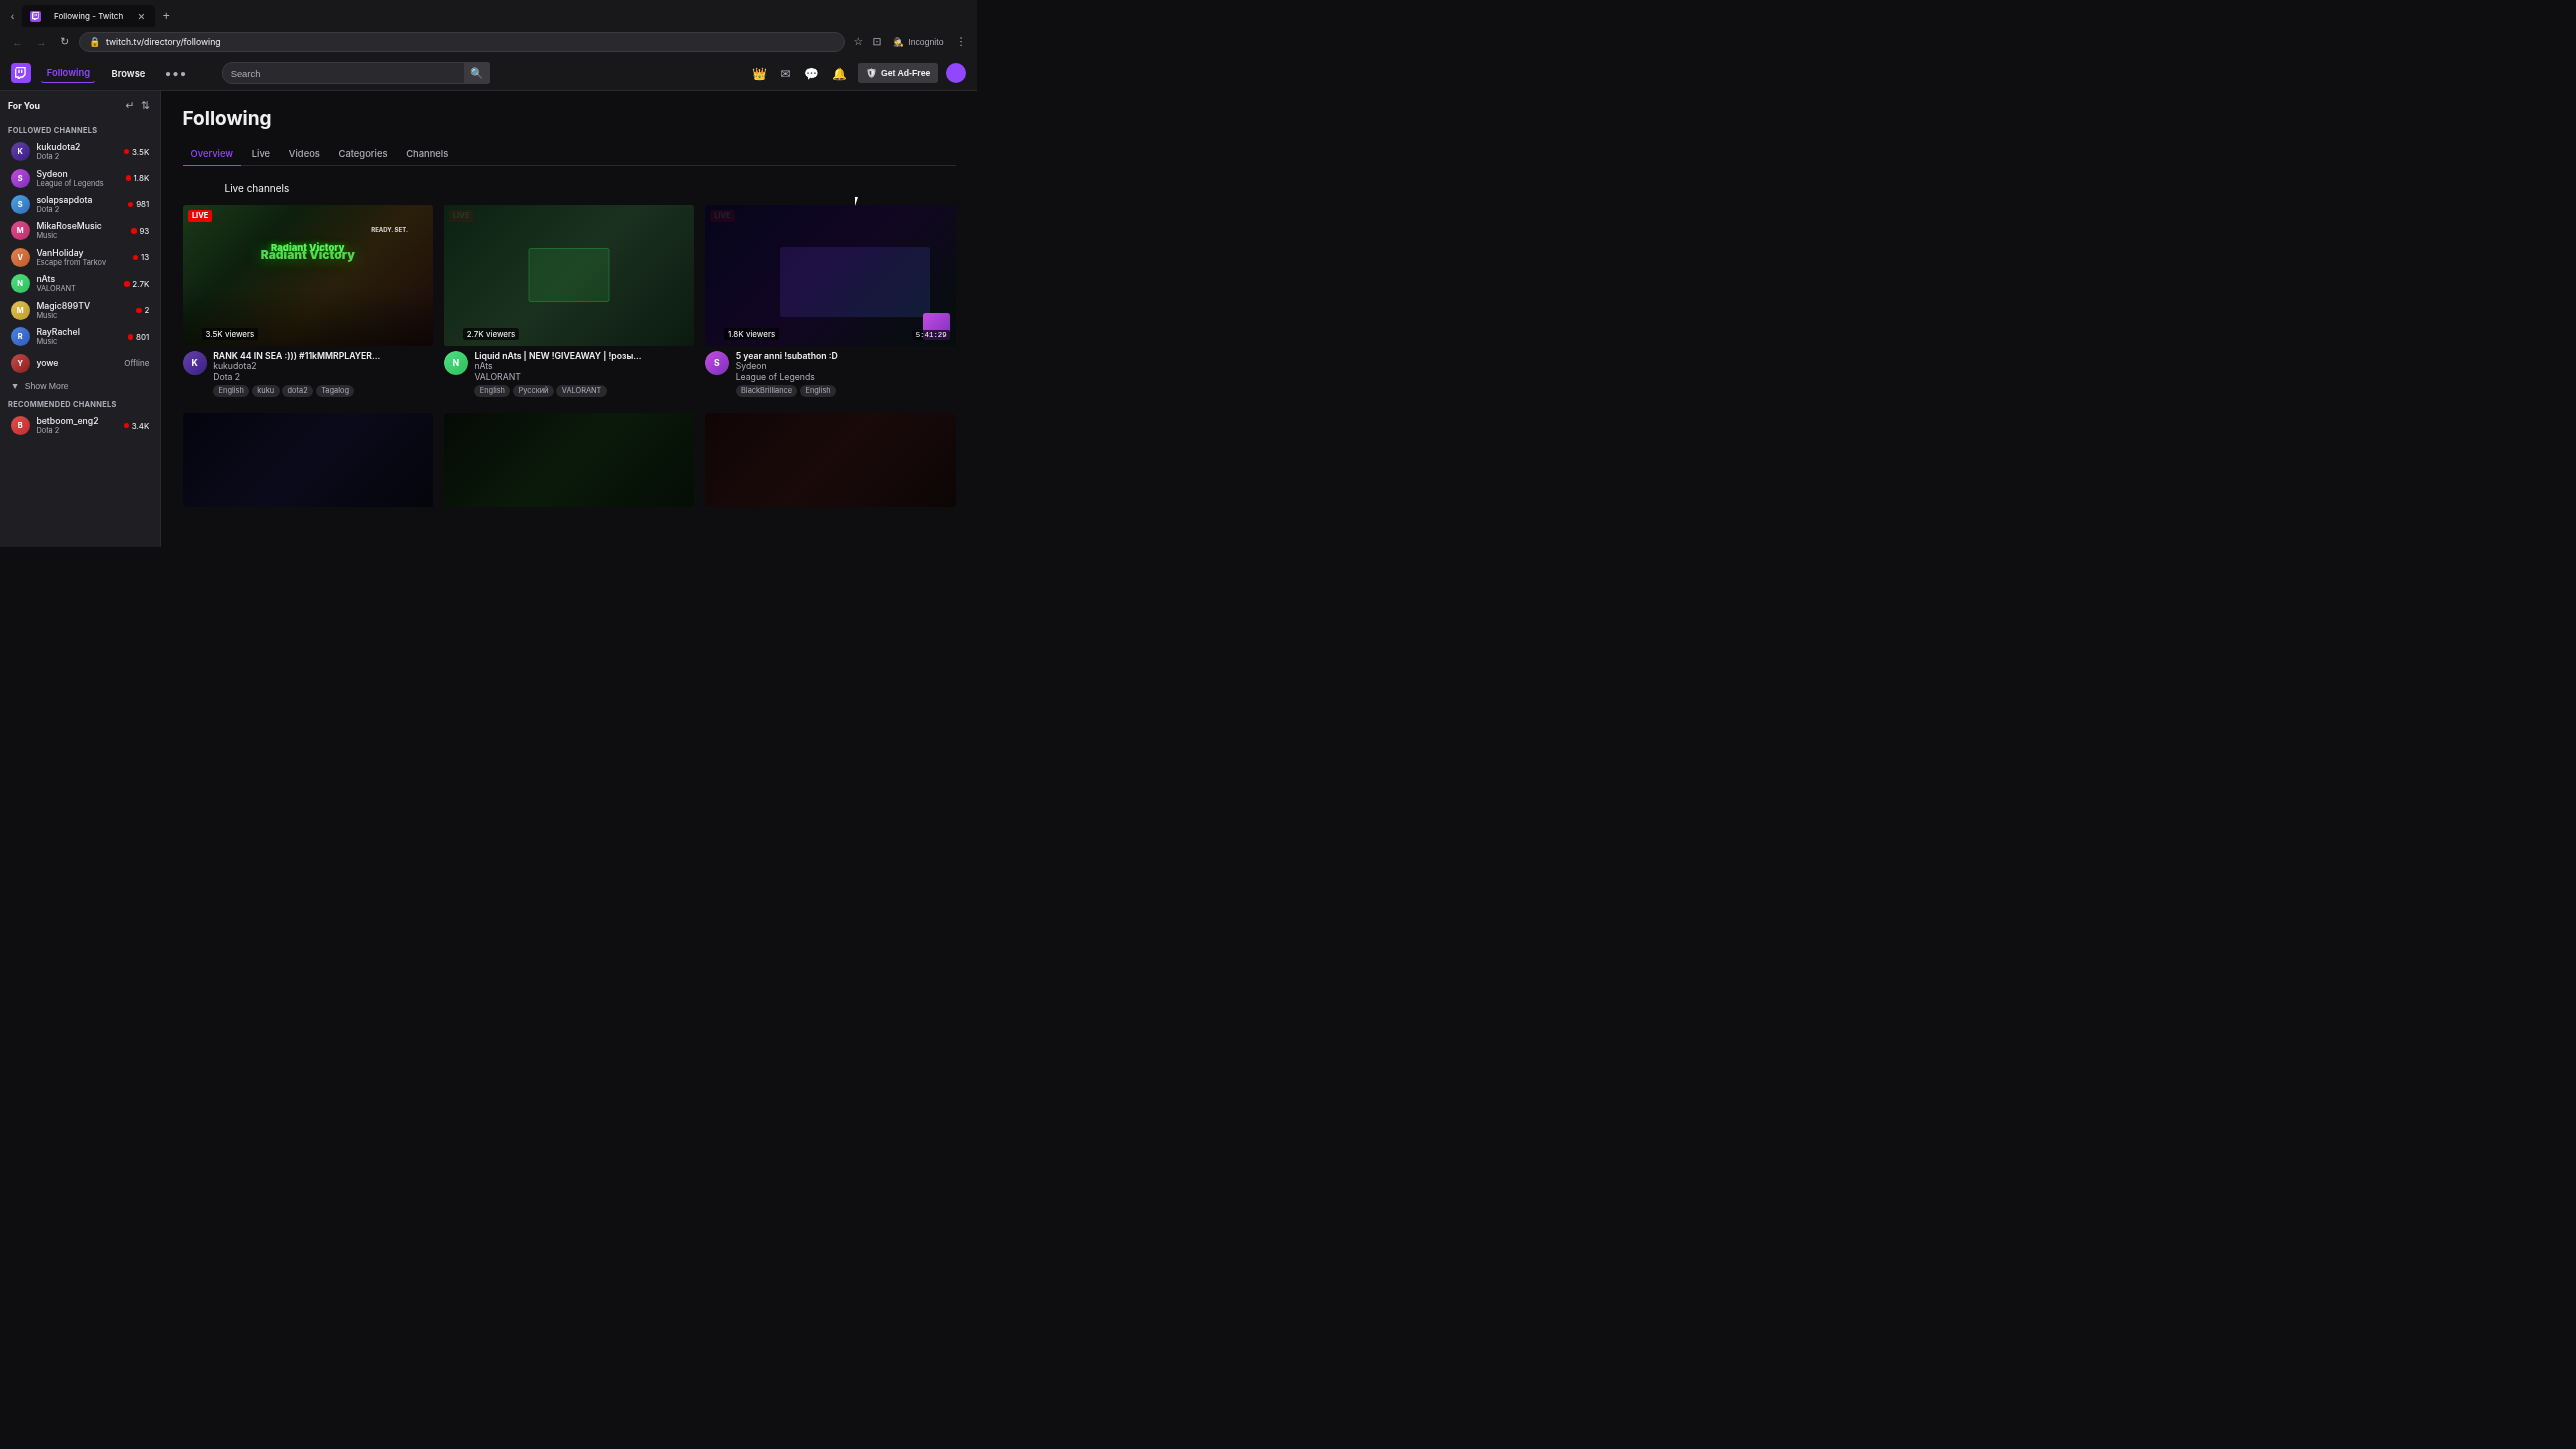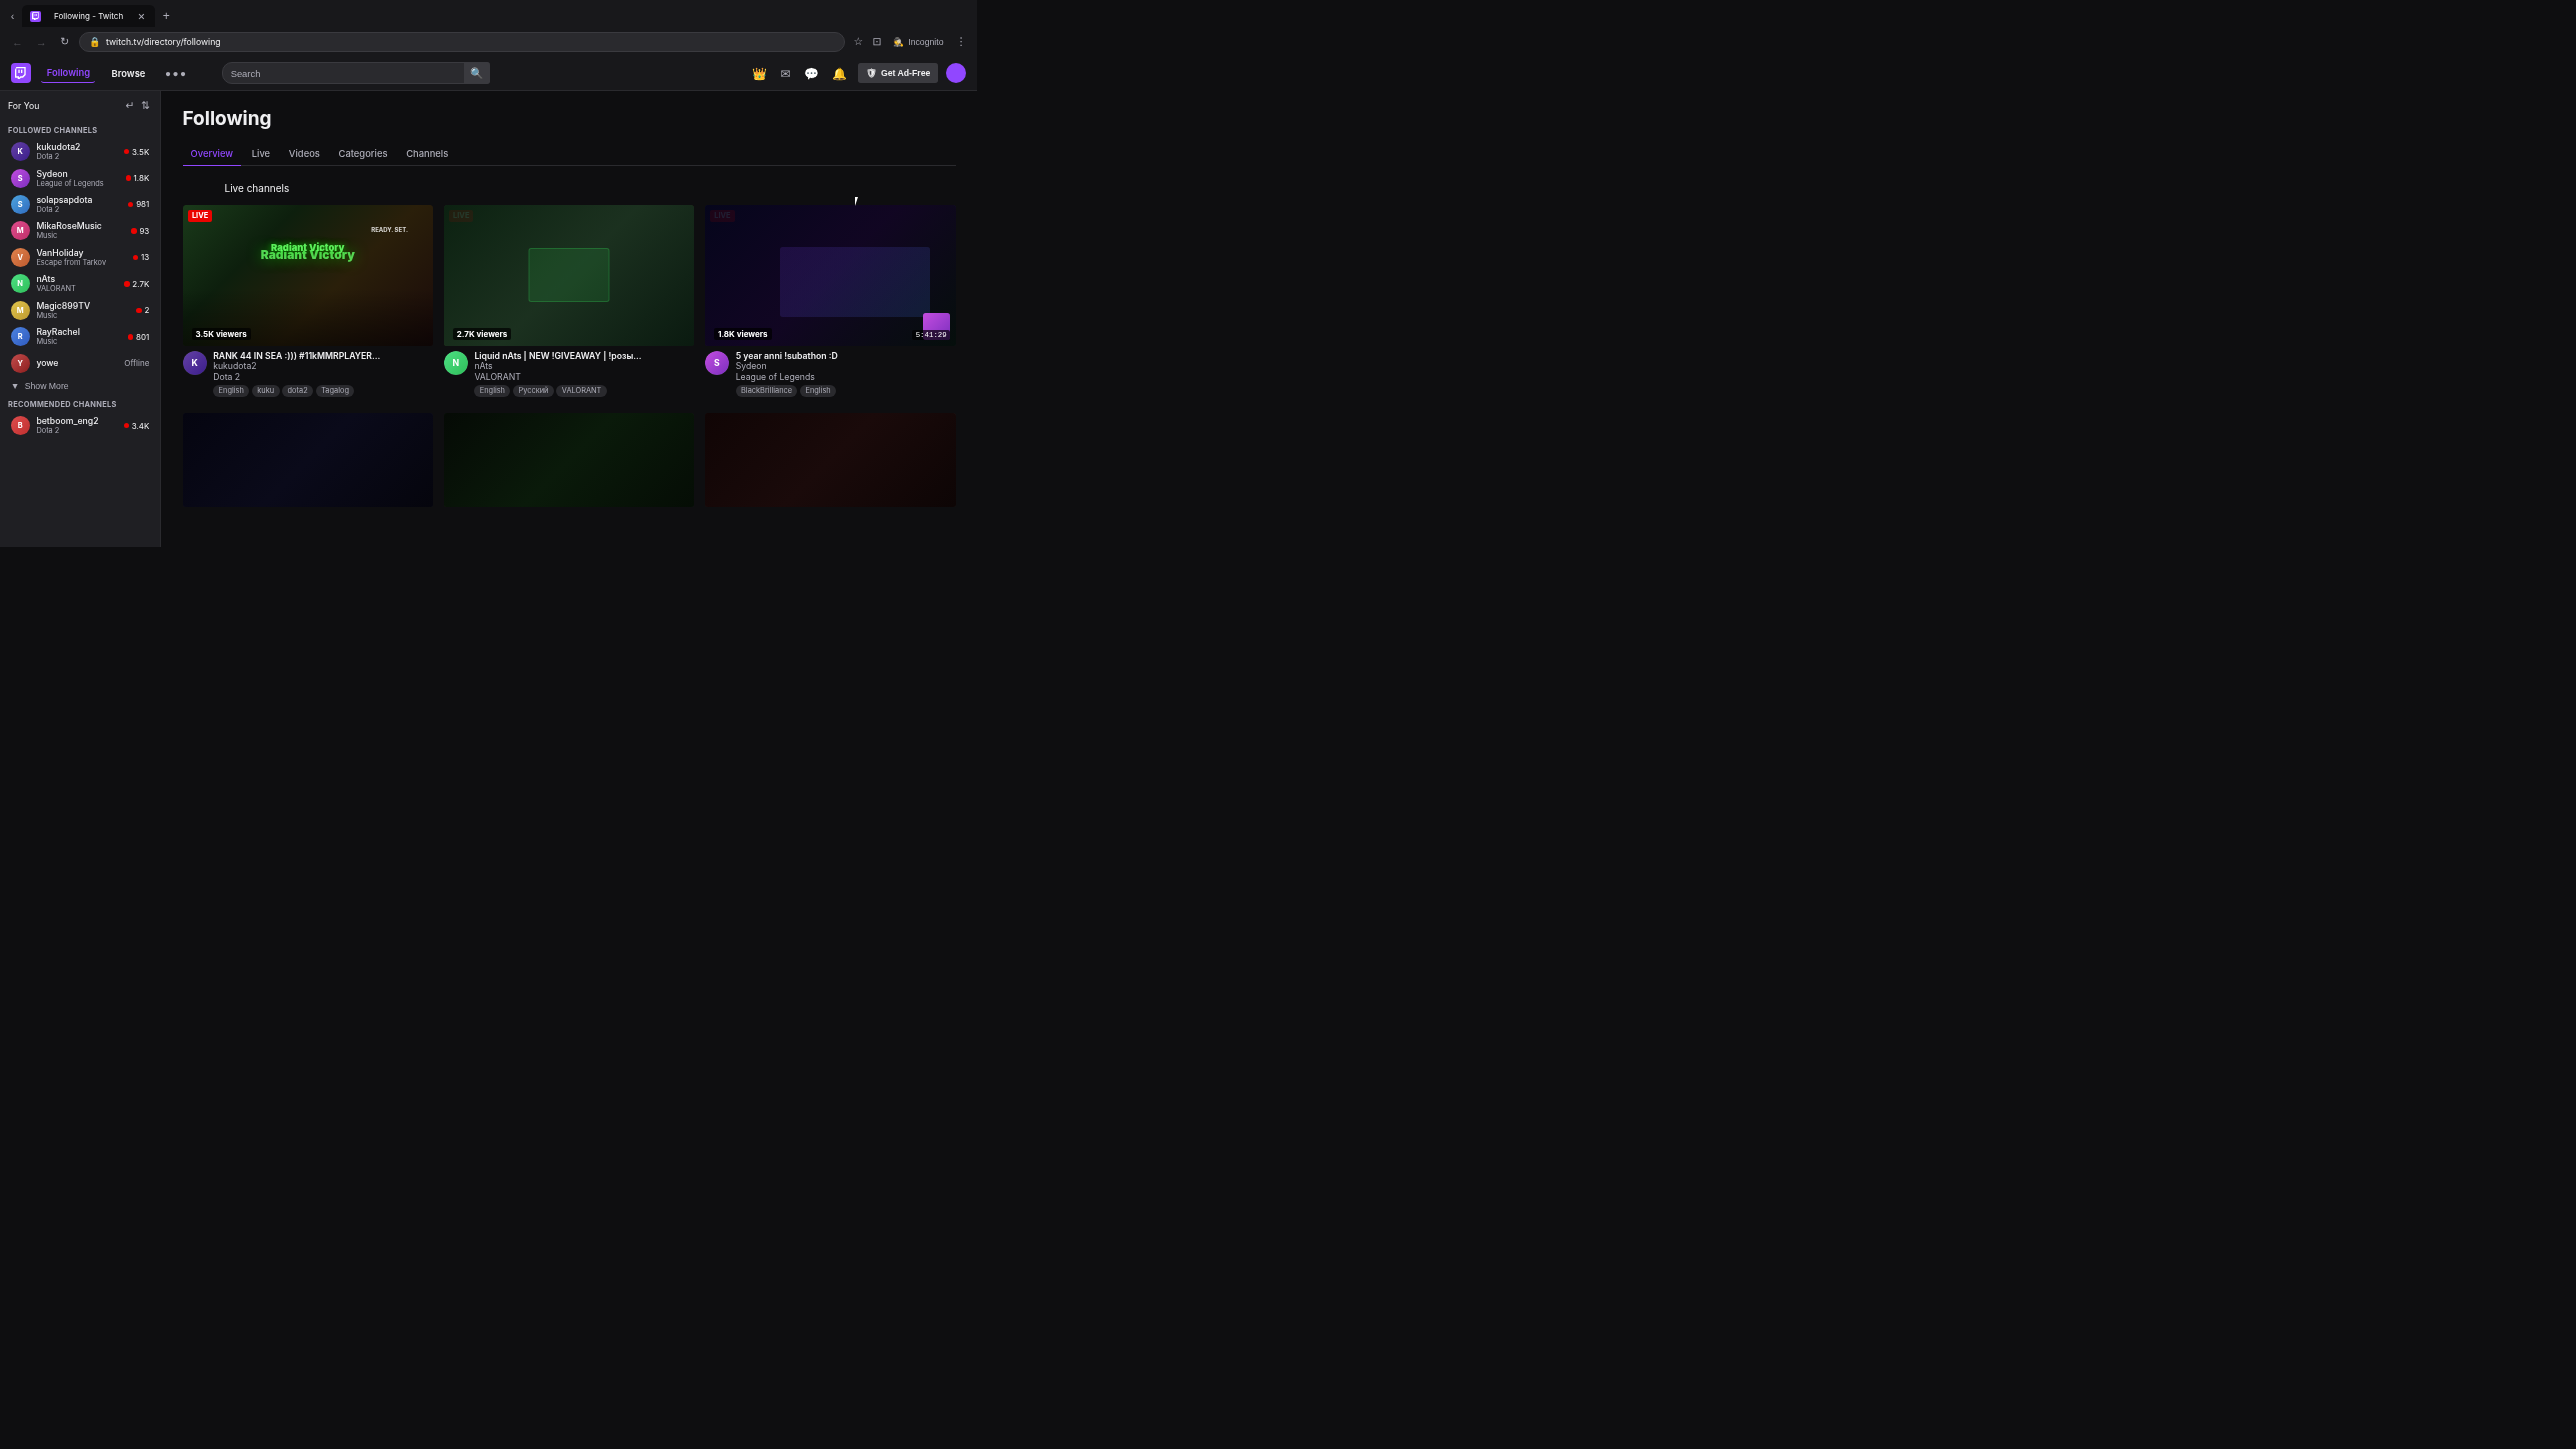--- a/index.html
+++ b/index.html
@@ -43,21 +43,21 @@
     
     .main-content { display: flex; flex: 1; overflow: hidden; }
 
     
     .sidebar { width: 161px; background: #1f1f23; border-right: 0.7px solid #2a2a2e; overflow-y: auto; flex-shrink: 0; padding-bottom: 10.7px; }
     .sidebar::-webkit-scrollbar { width: 4px; }
     .sidebar::-webkit-scrollbar-track { background: #1f1f23; }
     .sidebar::-webkit-scrollbar-thumb { background: #3a3a3f; border-radius: 2px; }
 
     .sidebar-header { display: flex; align-items: center; justify-content: space-between; padding: 6.7px 8px; }
-    .sidebar-title { font-size: 8.7px; font-weight: 400; color: #efeff1; }
+    .sidebar-title { font-size: 8.7px; font-weight: 700; color: #efeff1; }
     .sidebar-header-icons { display: flex; gap: 2.7px; }
     .sidebar-icon-btn { background: none; border: none; color: #adadb8; cursor: pointer; font-size: 10.7px; padding: 2px; border-radius: 2.7px; }
 
     .sidebar-section-label { font-size: 7.4px; font-weight: 700; color: #adadb8; padding: 5.4px 8px 2.7px; letter-spacing: 0.3px; text-transform: uppercase; display: flex; align-items: center; justify-content: space-between; }
 
     .channel-item { display: flex; align-items: center; gap: 6.7px; padding: 3.4px 8px; cursor: pointer; border-radius: 2.7px; margin: 0.7px 2.7px; }
     .channel-avatar { width: 19px; height: 19px; border-radius: 50%; background: #3a3a3f; flex-shrink: 0; overflow: hidden; position: relative; }
     .channel-avatar-placeholder { width: 100%; height: 100%; display: flex; align-items: center; justify-content: center; font-size: 7.4px; font-weight: 700; color: white; }
     .channel-info { flex: 1; min-width: 0; }
     .channel-name { font-size: 8.7px; color: #efeff1; white-space: nowrap; overflow: hidden; text-overflow: ellipsis; font-weight: 500; }
@@ -88,21 +88,21 @@
 
     
     .thumb-dota { background: linear-gradient(135deg, #1a3a1a 0%, #0d1f0d 30%, #2a1f0a 60%, #1a0a0a 100%); }
     .thumb-valorant { background: linear-gradient(135deg, #1a2a1a 0%, #2a3a1a 40%, #0d1a0d 100%); }
     .thumb-lol { background: linear-gradient(135deg, #0a0a2a 0%, #1a0a3a 40%, #0a1a1a 100%); }
     .thumb-row2-1 { background: linear-gradient(135deg, #0a0a1a 0%, #1a1a2a 50%, #0d0d1a 100%); }
     .thumb-row2-2 { background: linear-gradient(135deg, #0a1a0a 0%, #1a2a0a 50%, #0d1a0d 100%); }
     .thumb-row2-3 { background: linear-gradient(135deg, #1a0a0a 0%, #2a1a1a 50%, #1a1a1a 100%); }
 
     .live-badge { position: absolute; top: 5.4px; left: 5.4px; background: #eb0400; color: white; font-size: 7.4px; font-weight: 700; padding: 1.3px 4px; border-radius: 2px; }
-    .viewer-count { position: absolute; bottom: 5.4px; left: 9px; background: rgba(0,0,0,0.7); color: white; font-size: 8px; font-weight: 700; padding: 1.3px 4px; border-radius: 2px; }
+    .viewer-count { position: absolute; bottom: 5.4px; left: 19px; background: rgba(0,0,0,0.7); color: white; font-size: 8px; font-weight: 400; padding: 1.3px 4px; border-radius: 2px; }
     .stream-preview-avatar { position: absolute; bottom: 5.4px; right: 5.4px; width: 27px; height: 27px; background: #3a3a3f; border-radius: 2.7px; }
     .stream-timestamp { position: absolute; bottom: 5.4px; right: 5.4px; background: rgba(0,0,0,0.7); color: white; font-size: 7.4px; padding: 1.3px 3.4px; border-radius: 2px; font-family: Liberation Mono, monospace; }
 
     .stream-info { display: flex; gap: 6.7px; }
     .streamer-avatar { width: 24px; height: 24px; border-radius: 50%; background: #3a3a3f; flex-shrink: 0; overflow: hidden; }
     .streamer-avatar-placeholder { width: 100%; height: 100%; display: flex; align-items: center; justify-content: center; font-size: 8.7px; font-weight: 700; color: white; }
     .stream-meta { flex: 1; min-width: 0; }
     .stream-title { font-size: 8.7px; font-weight: 600; color: #efeff1; white-space: nowrap; overflow: hidden; text-overflow: ellipsis; margin-bottom: 0; }
     .stream-streamer { font-size: 8.7px; color: #adadb8; margin-bottom: 1.3px; }
     .stream-game { font-size: 8.7px; color: #adadb8; margin-bottom: 2.7px; }

